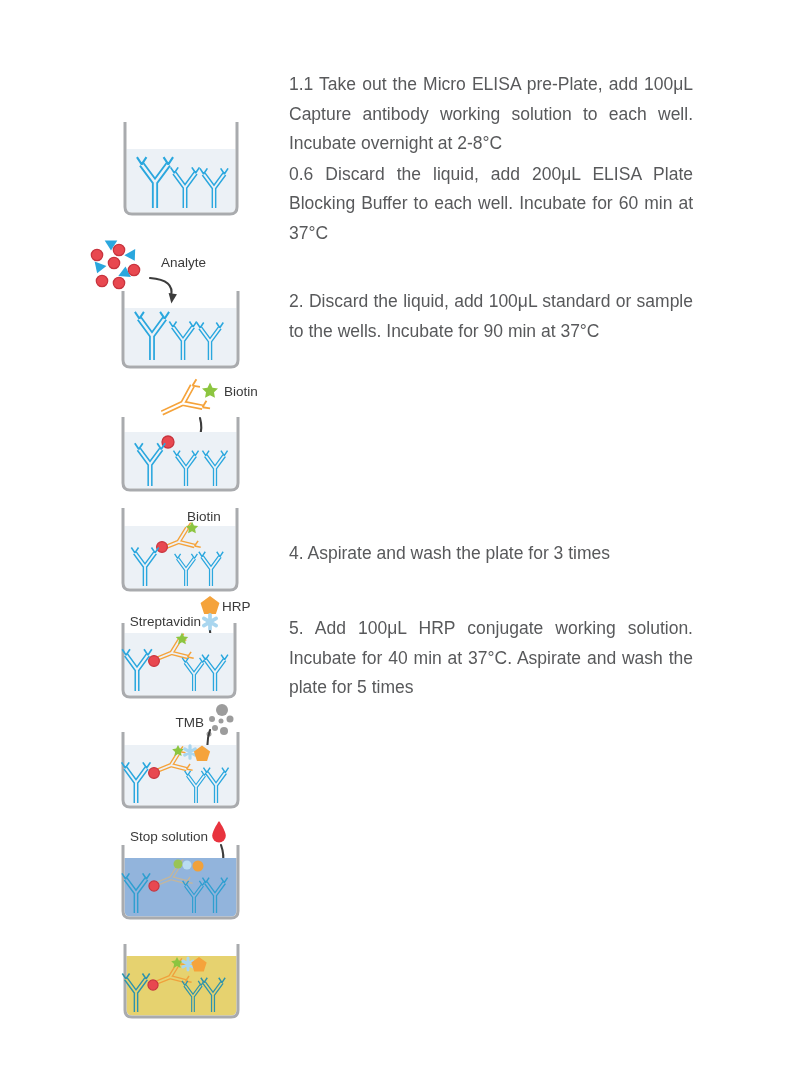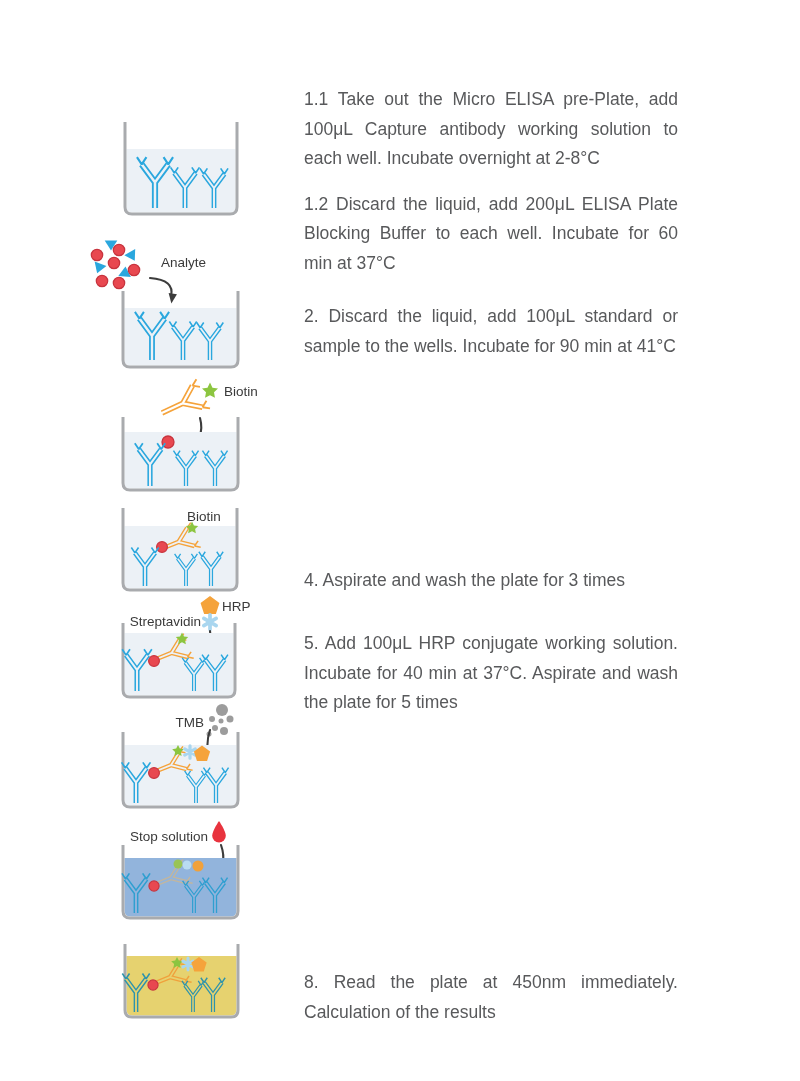--- a/index.html
+++ b/index.html
@@ -1,21 +1,21 @@
 <!DOCTYPE html>
 <html><head>
 <meta charset="utf-8">
 <style>
   html,body{margin:0;padding:0;background:#fff;}
   .page{position:relative;width:800px;height:1081px;background:#fff;overflow:hidden;
         font-family:"Liberation Sans",sans-serif;}
   .fig{position:absolute;}
   .step-text{position:absolute;left:288px;width:406px;color:#58595B;
              font-size:17.5px;line-height:29.6px;text-align:justify;}
-  .step-text p{margin:16px;}
+  .step-text p{margin:1px;}
   .lbl{font-family:"Liberation Sans",sans-serif;font-size:13.5px;fill:#3A3A3A;}
   .arrow{stroke:#3C3C3C;stroke-width:2.1;fill:none;stroke-linecap:round;}
   .wall{stroke:#A9ABAE;stroke-width:3;fill:none;}
   .ab-blue{color:#2AA7DE;--hollow:#ECF1F6;}
   .ab-blue-stop{color:#2F9FD0;--hollow:#92B4DC;}
   .ab-orange{color:#F5A33B;--hollow:#FFFFFF;}
   .ab-orange-liq{color:#F5A33B;--hollow:#ECF1F6;}
   .ab-orange-yel{color:#F0A13C;--hollow:#E6D26F;}
   .ab-tan{color:#C2B69E;--hollow:#92B4DC;}
   .ab-teal{color:#2E93AC;--hollow:#E6D26F;}
@@ -180,28 +180,25 @@
     <use href="#flake" transform="translate(88,26) scale(0.9)"></use>
     <use href="#penta" transform="translate(99,27) scale(0.85)"></use>
     <use href="#dotred" transform="translate(53,47) scale(0.85)"></use>
     <use href="#ab" class="ab-teal" transform="translate(36,74) scale(0.72)"></use>
     <use href="#ab" class="ab-teal" transform="translate(93,74) scale(0.58)"></use>
     <use href="#ab" class="ab-teal" transform="translate(113,74) scale(0.64)"></use>
   </svg>
 
   <div class="step-text" style="top:69px">
     <p>1.1 Take out the Micro ELISA pre-Plate, add 100μL Capture antibody working solution to each well. Incubate overnight at 2-8°C</p>
-    <p>1.2 Discard the liquid, add 200μL ELISA Plate Blocking Buffer to each well. Incubate for 60 min at 37°C</p>
+    <p>0.6 Discard the liquid, add 200μL ELISA Plate Blocking Buffer to each well. Incubate for 60 min at 37°C</p>
   </div>
   <div class="step-text" style="top:286px">
-    <p>2. Discard the liquid, add 100μL standard or sample to the wells. Incubate for 90 min at 41°C</p>
-  </div>
-  <div class="step-text" style="top:550px">
+    <p>2. Discard the liquid, add 100μL standard or sample to the wells. Incubate for 90 min at 37°C</p>
+  </div>
+  <div class="step-text" style="top:538px">
     <p>4. Aspirate and wash the plate for 3 times</p>
   </div>
   <div class="step-text" style="top:613px">
     <p>5. Add 100μL HRP conjugate working solution. Incubate for 40 min at 37°C. Aspirate and wash the plate for 5 times</p>
   </div>
-  <div class="step-text" style="top:952px">
-    <p>8. Read the plate at 450nm immediately. Calculation of the results</p>
-  </div>
 
 </div>
 
 </body></html>

